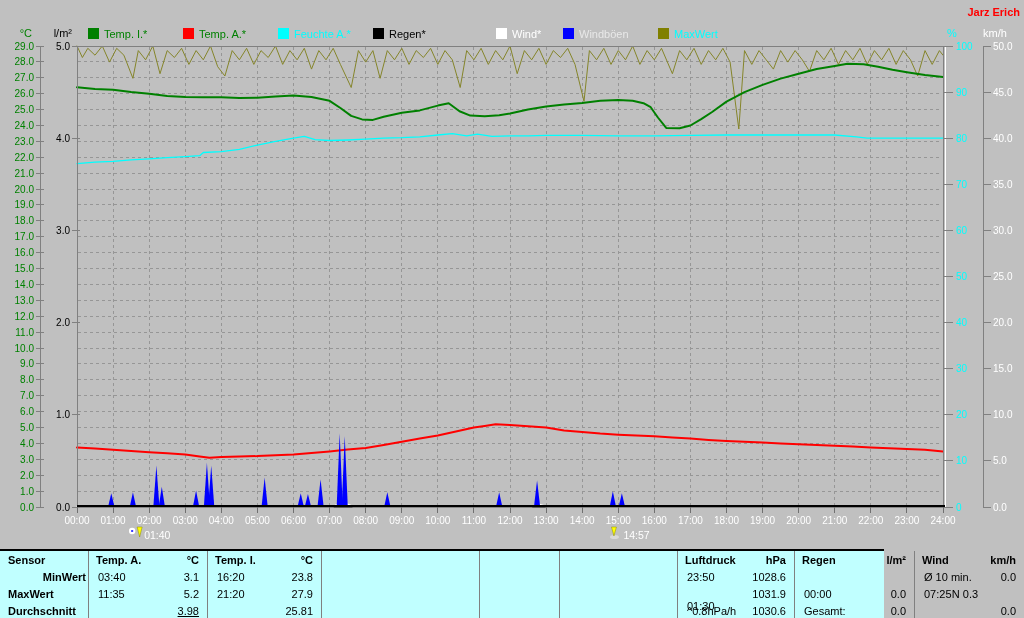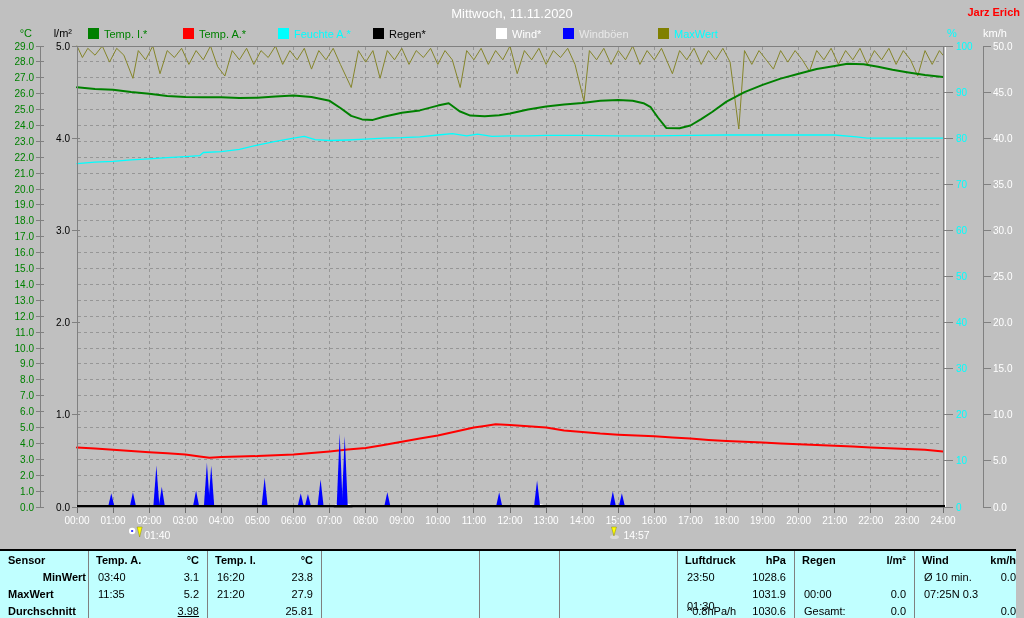--- a/index.html
+++ b/index.html
@@ -10,31 +10,30 @@
   .unit{position:absolute;top:27px;font-size:11px;white-space:nowrap;}
   #u-c{left:4px;width:28px;text-align:right;color:#008000;}
   #u-lm{left:36px;width:36px;text-align:right;color:#000000;}
   #u-pct{left:947px;color:#00ffff;}
   #u-kmh{left:983px;color:#ffffff;}
   #legend{position:absolute;top:28px;left:0;width:1024px;height:15px;}
   .li{position:absolute;top:0;height:13px;font-size:11px;white-space:nowrap;}
   .sw{display:inline-block;width:11px;height:11px;vertical-align:-1px;margin-right:5px;}
   #chart{position:absolute;top:0;left:0;}
   #chart text{font-family:"Liberation Sans",sans-serif;}
-  #table{position:absolute;top:549px;left:0;width:1016px;height:69px;background:#c0ffff;
+  #table{position:absolute;top:549px;left:0;width:884px;height:69px;background:#c0ffff;
          border-top:2px solid #000;box-sizing:border-box;padding-left:24px;}
   .tc{position:absolute;font-size:11px;line-height:15px;color:#000;white-space:nowrap;}
   .b{font-weight:bold;}
   .sep{position:absolute;top:0;bottom:0;width:1px;background:#808080;}
 </style>
 </head>
 <body>
 
 <div class="screen">
-  <div class="title">Mittwoch, 11.11.2020</div>
   <div class="user">Jarz Erich</div>
 
   <div class="unit" id="u-c">°C</div>
   <div class="unit" id="u-lm">l/m²</div>
   <div class="unit" id="u-pct">%</div>
   <div class="unit" id="u-kmh">km/h</div>
 
   <div id="legend">
       <div class="li" style="left: 88px; color: rgb(0, 128, 0);"><span class="sw" style="background: rgb(0, 128, 0);"></span><span>Temp. I.*</span></div>
       <div class="li" style="left: 183px; color: rgb(0, 128, 0);"><span class="sw" style="background: rgb(255, 0, 0);"></span><span>Temp. A.*</span></div>

